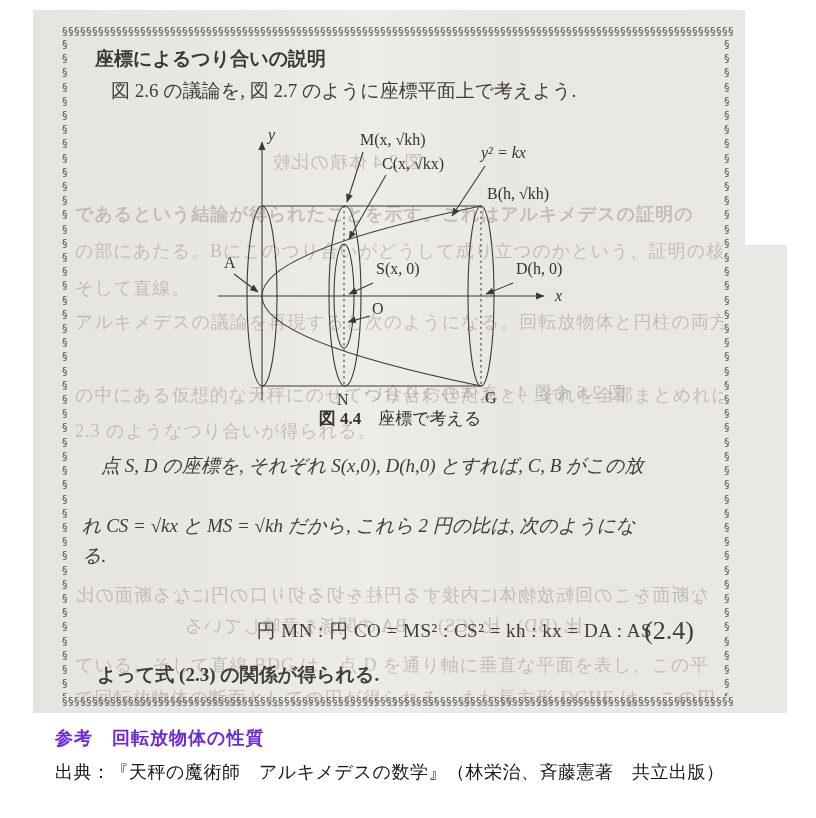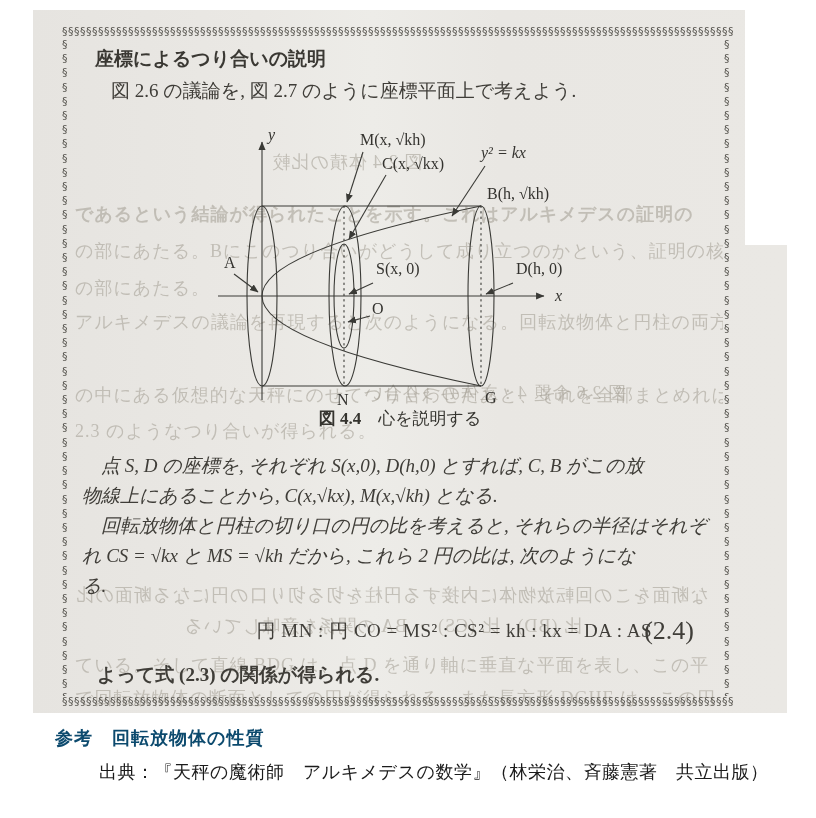--- a/index.html
+++ b/index.html
@@ -53,36 +53,36 @@
     position:absolute;z-index:3;left:167px;top:397px;width:400px;text-align:center;
     font-size:17px;color:#35342f;white-space:nowrap;
   }
   .fig-caption .cap-bold{font-weight:bold;}
   svg text{font-family:"Liberation Serif","DejaVu Serif",serif;font-size:16px;fill:#34332f;}
   svg .it{font-style:italic;}
   
   .footer-heading{
     position:absolute;left:55px;top:726px;z-index:3;
     font-family:"Liberation Sans","DejaVu Sans",sans-serif;font-weight:bold;
-    font-size:18px;color:#0c4a6e;letter-spacing:1px;
+    font-size:18px;color:#6d28d9;letter-spacing:1px;
   }
   .footer-source{
     position:absolute;left:55px;top:760px;z-index:3;
-    font-size:18px;color:#1b1b1b;letter-spacing:.5px;white-space:nowrap;margin-left:44px;
+    font-size:18px;color:#1b1b1b;letter-spacing:.5px;white-space:nowrap;
   }
 </style>
 </head>
 <body>
 
 <div class="scan">
 
   <div class="bleed">
       <div class="bleed-line" style="left: 42px; top: 192px; font-weight: bold;">であるという結論が得られたことを示す。これはアルキメデスの証明の</div>
       <div class="bleed-line" style="left: 42px; top: 229px;">の部にあたる。Bにこのつり合いがどうして成り立つのかという、証明の核</div>
-      <div class="bleed-line" style="left: 42px; top: 266px;">の部にあたる。</div>
+      <div class="bleed-line" style="left: 42px; top: 266px;">そして直線。</div>
       <div class="bleed-line" style="left: 42px; top: 300px;">アルキメデスの議論を再現すると次のようになる。回転放物体と円柱の両方</div>
       <div class="bleed-line" style="left: 42px; top: 373px;">の中にある仮想的な天秤にのせてつり合わせたあと、それを全部まとめれば図</div>
       <div class="bleed-line" style="left: 42px; top: 409px;">2.3 のようなつり合いが得られる。</div>
       <div class="bleed-line mirrored" style="left: 238px; top: 140px;">図 2.4 体積の比較</div>
       <div class="bleed-line mirrored" style="left: 330px; top: 371px;">図 2.6 命題 4：立体のつり合い</div>
       <div class="bleed-line mirrored" style="left: 42px; top: 573px;">な断面をこの回転放物体に内接する円柱を切る切り口の円になる断面の比</div>
       <div class="bleed-line mirrored" style="left: 150px; top: 604px;">比 (BD) : 比 (CS) ・ BA の関係を意味している</div>
       <div class="bleed-line" style="left: 42px; top: 676px;">で回転放物体の断面としての円が得られる。また長方形 DGHE は、この円</div>
       <div class="bleed-line" style="left: 42px; top: 643px;">ている。そして直線 BDG は、点 D を通り軸に垂直な平面を表し、この平</div>
     </div>
@@ -138,29 +138,27 @@
     <text class="it" x="281" y="36">y² = kx</text>
     <text x="287" y="77">B(h, √kh)</text>
     <text x="24" y="146">A</text>
     <text x="176" y="152">S(x, 0)</text>
     <text x="316" y="152">D(h, 0)</text>
     <text x="172" y="192">O</text>
     <text x="137" y="283">N</text>
     <text x="285" y="281">G</text>
   </svg>
   <div class="fig-caption">
-    <span class="cap-bold">図 4.4</span><span>　心を説明する</span>
+    <span class="cap-bold">図 4.4</span><span>　座標で考える</span>
   </div>
 
   <div class="scan-text para para1">
       <div class="tline indent">点 S, D の座標を, それぞれ S(x,0), D(h,0) とすれば, C, B がこの放</div>
-      <div class="tline">物線上にあることから, C(x,√kx), M(x,√kh) となる.</div>
     </div>
   <div class="scan-text para para2">
-      <div class="tline indent">回転放物体と円柱の切り口の円の比を考えると, それらの半径はそれぞ</div>
       <div class="tline">れ CS = √kx と MS = √kh だから, これら 2 円の比は, 次のようにな</div>
       <div class="tline">る.</div>
     </div>
 
   <div class="scan-text equation-row">
     <span class="equation">円 MN : 円 CO = MS² : CS² = kh : kx = DA : AS</span>
     <span class="eq-number">(2.4)</span>
   </div>
 
   <div class="scan-text closing-line">よって式 (2.3) の関係が得られる.</div>

